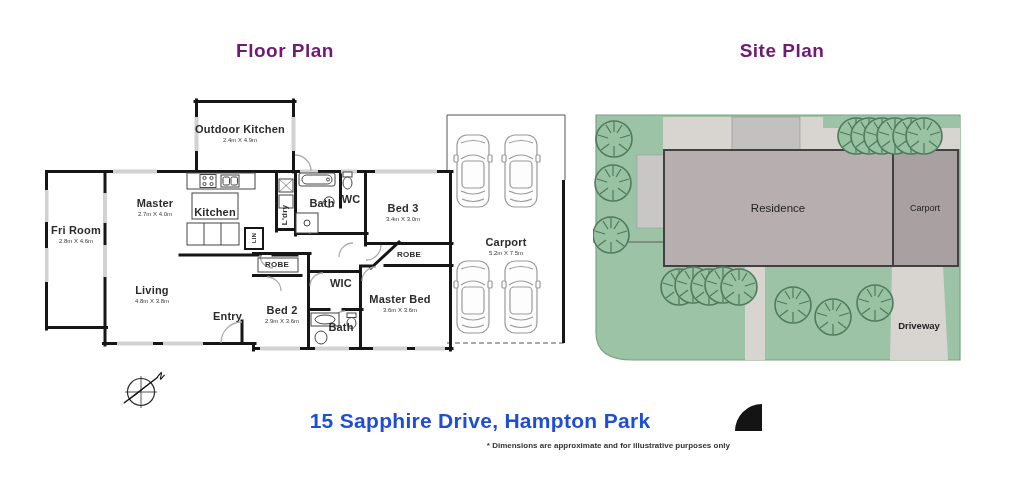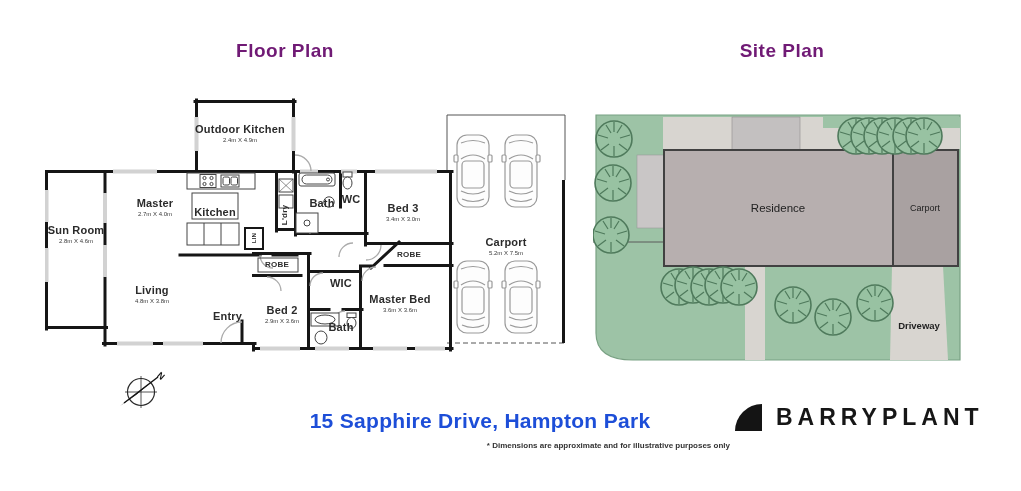--- a/index.html
+++ b/index.html
@@ -136,21 +136,21 @@
       </g>
     </defs>
     <use href="#car" x="408" y="36"></use>
     <use href="#car" x="456" y="36"></use>
     <use href="#car" x="408" y="162"></use>
     <use href="#car" x="456" y="162"></use>
   </svg>
 
   
   <div class="rlabel" style="left:31px;top:139px;">
-    <div class="rname">Sun Room</div>
+    <div class="rname">Fri Room</div>
       <div class="rdims">2.8m X 4.6m</div>
   </div>
   <div class="rlabel" style="left:110px;top:112px;">
     <div class="rname">Master</div>
       <div class="rdims">2.7m X 4.0m</div>
   </div>
   <div class="rlabel" style="left:170px;top:117px;">
     <div class="rname">Kitchen</div>
   </div>
   <div class="rlabel" style="left:107px;top:199px;">
@@ -262,14 +262,13 @@
     <text x="44" y="15" font-size="9" font-weight="bold" fill="#141414" transform="rotate(42 46 12)">N</text>
   </svg>
 </div>
 
 <div class="abs" id="footer-address">15 Sapphire Drive, Hampton Park</div>
 <div class="abs" id="footer-disclaimer">* Dimensions are approximate and for illustrative purposes only</div>
 <div class="abs" id="brand">
   <svg width="31" height="31" viewBox="0 0 31 31">
     <path d="M2,29 A27,27 0 0 1 29,2 L29,29 Z" fill="#141414"></path>
   </svg>
-  <span id="brand-text">BARRYPLANT</span>
 </div>
 
 </body></html>

